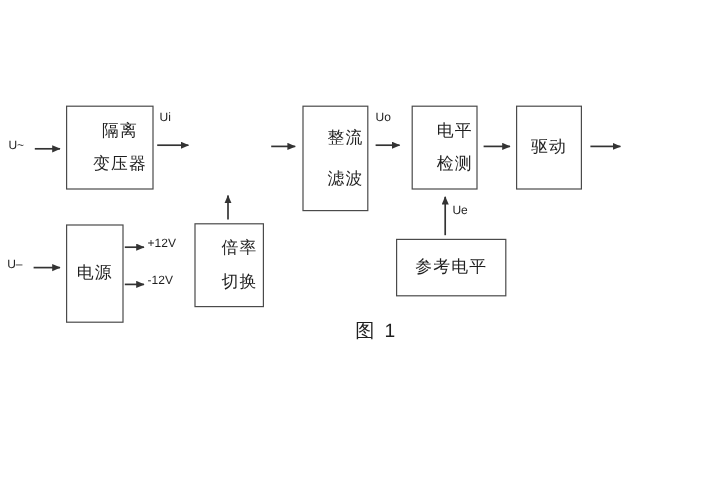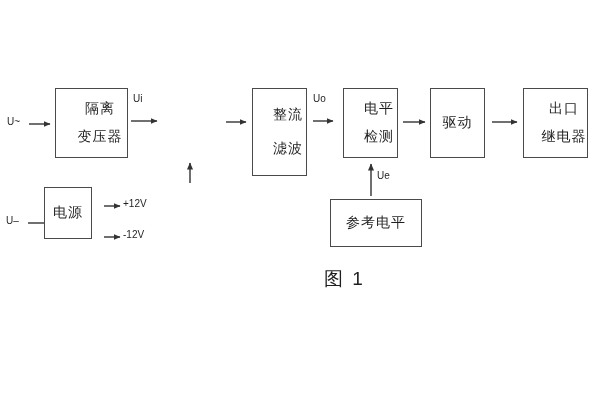--- a/index.html
+++ b/index.html
@@ -16,21 +16,21 @@
   }
   #wires{position:absolute;left:0;top:0;width:600px;height:400px;pointer-events:none;}
   .box{
     position:absolute;box-sizing:border-box;border:1px solid var(--box-border);
     background:var(--bg);display:flex;flex-direction:column;align-items:center;
     font-size:14px;letter-spacing:1px;
   }
   .box.two{justify-content:space-evenly;padding-left:17px;}
   .box.one{justify-content:center;}
   .lbl{position:absolute;font-size:10px;white-space:nowrap;color:var(--text);}
-  .caption{position:absolute;left:296px;top:266px;font-size:19px;letter-spacing:2px;color:var(--text);margin-left:28px;}
+  .caption{position:absolute;left:296px;top:266px;font-size:16px;letter-spacing:2px;color:var(--text);}
 </style>
 </head>
 <body>
 
 <div id="canvas">
 
   <svg id="wires" viewBox="0 0 600 400">
     <defs>
       <marker id="ah" markerWidth="8" markerHeight="8" refX="6.5" refY="3" orient="auto" markerUnits="userSpaceOnUse">
         <path id="ah-path" d="M0,0 L7,3 L0,6 Z" fill="#333333"></path>
@@ -57,27 +57,27 @@
     <span>整流</span>
     <span>滤波</span>
   </div>
   <div class="box two" style="left:343px;top:88px;width:55px;height:70px">
     <span>电平</span>
     <span>检测</span>
   </div>
   <div class="box one" style="left:430px;top:88px;width:55px;height:70px">
     <span>驱动</span>
   </div>
-  <div class="box two" style="left:523px;top:88px;width:65px;height:70px">
-    <span>出口</span>
-    <span>继电器</span>
+
+  <div class="box one" style="left:55px;top:187px;width:48px;height:82px">
+    <span>电源</span>
   </div>
-
-  <div class="box one" style="left:44px;top:187px;width:48px;height:52px">
-    <span>电源</span>
+  <div class="box two" style="left:162px;top:186px;width:58px;height:70px">
+    <span>倍率</span>
+    <span>切换</span>
   </div>
   <div class="box one" style="left:330px;top:199px;width:92px;height:48px">
     <span>参考电平</span>
   </div>
 
   <div class="lbl" style="left:7px;top:116px">U~</div>
   <div class="lbl" style="left:133px;top:93px">Ui</div>
   <div class="lbl" style="left:313px;top:93px">Uo</div>
   <div class="lbl" style="left:377px;top:170px">Ue</div>
   <div class="lbl" style="left:6px;top:215px">U–</div>

